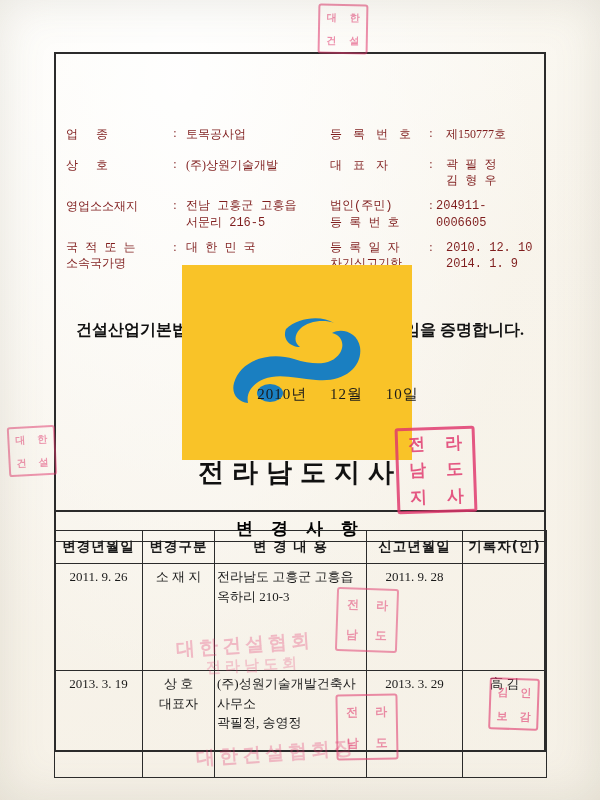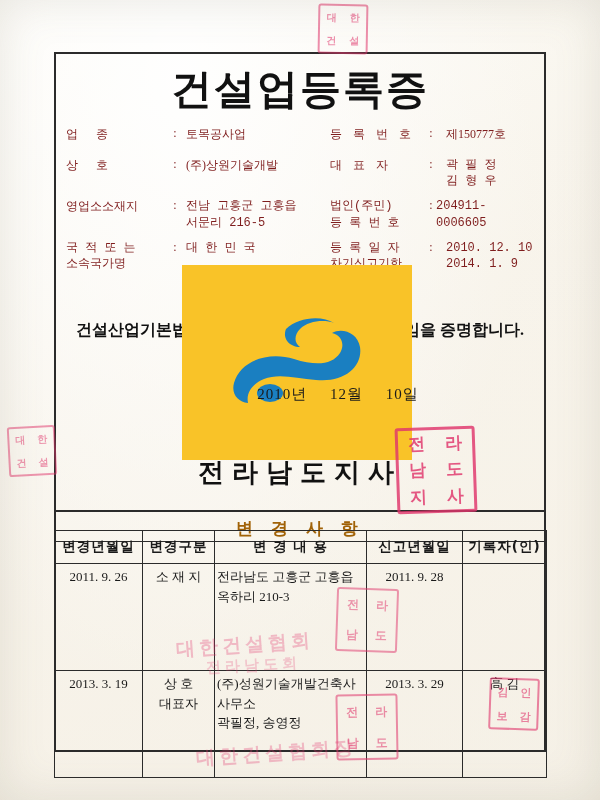--- a/index.html
+++ b/index.html
@@ -246,21 +246,21 @@
     height: 32px;
     border-top: 2px solid #2b2b2b;
     border-bottom: 1px solid #2b2b2b;
     box-sizing: border-box;
     text-align: center;
     font-family: "DejaVu Sans", sans-serif;
     font-weight: bold;
     font-size: 17px;
     letter-spacing: 6px;
     line-height: 32px;
-    color: #a16207;
+    color: #000000;
     z-index: 4;
   }
 
   #changes-table {
     position: absolute;
     left: 54px;
     top: 530px;
     width: 492px;
     border-collapse: collapse;
     table-layout: fixed;
@@ -306,21 +306,20 @@
   }
 </style>
 </head>
 <body>
 
 <div id="page">
   <div id="paper-tint"></div>
 
   <div id="cert-frame"></div>
 
-  <div id="title">건설업등록증</div>
 
   <div id="fields">
 
     <div class="frow">
       <div class="lbl-left">업      종</div>
       <div class="colon">:</div>
       <div class="val-left">토목공사업</div>
       <div class="lbl-right sp">등 록 번 호</div>
       <div class="colon">:</div>
       <div class="val-right">제150777호</div>

